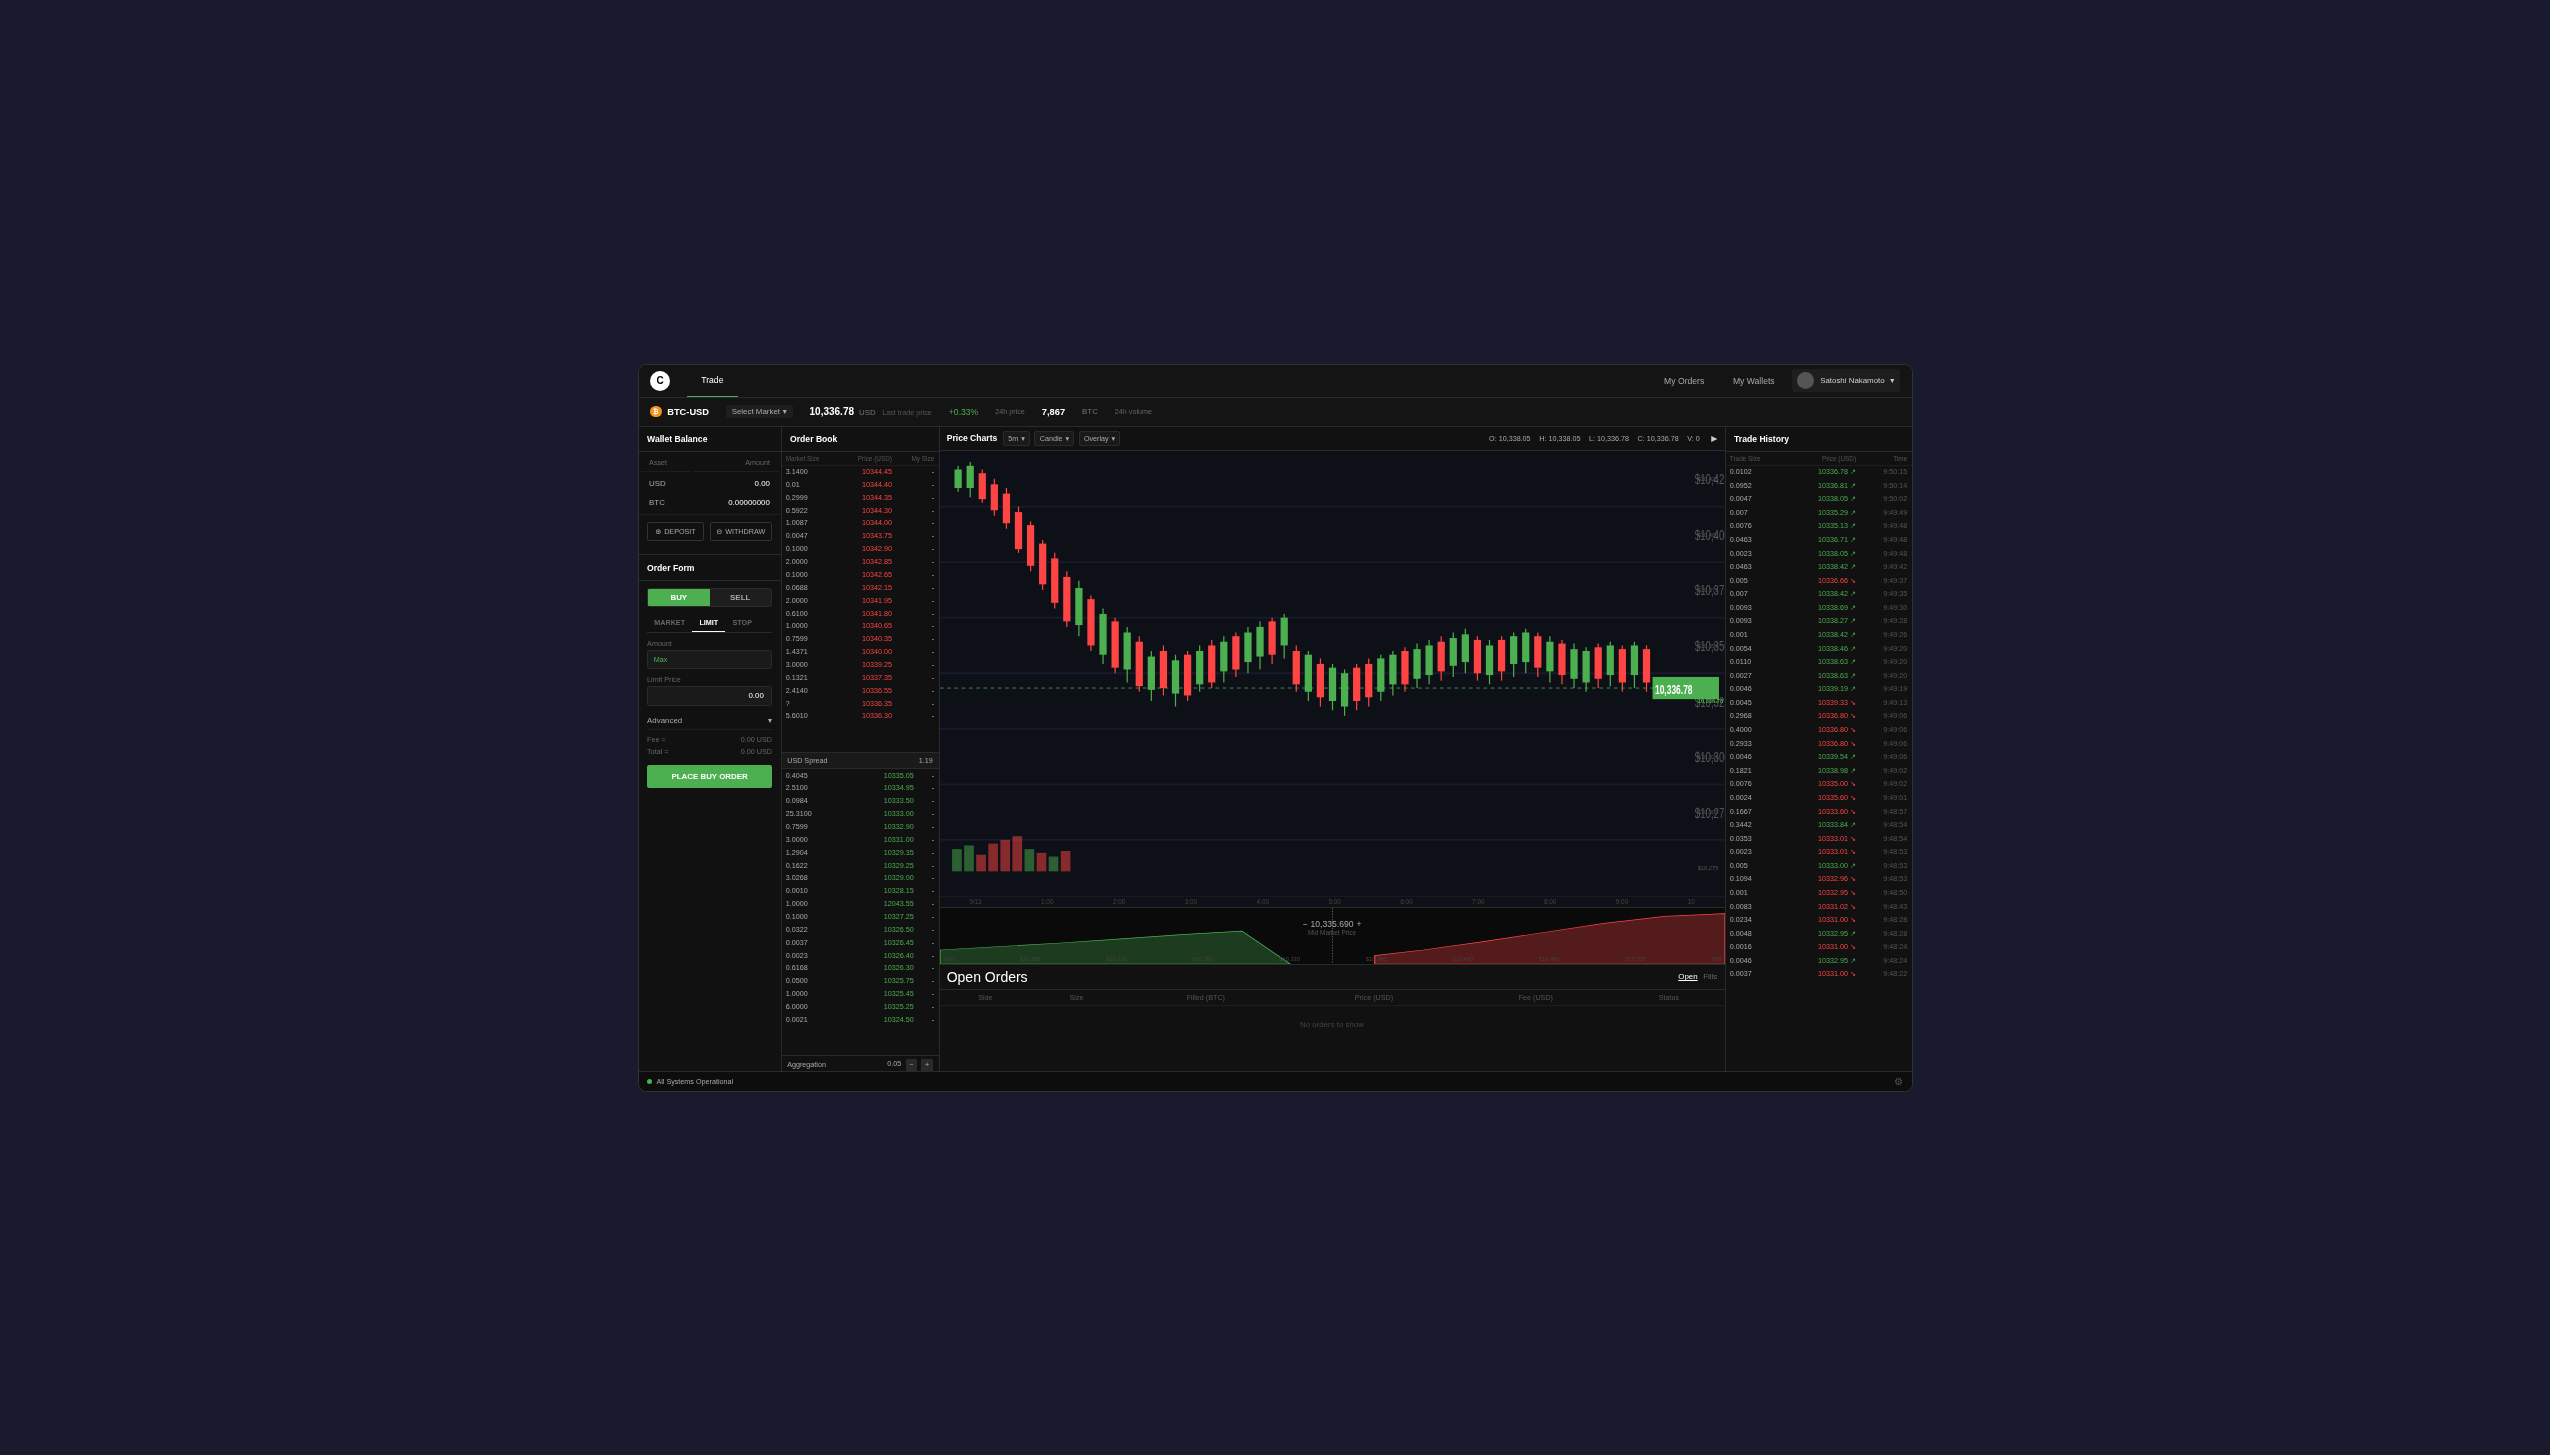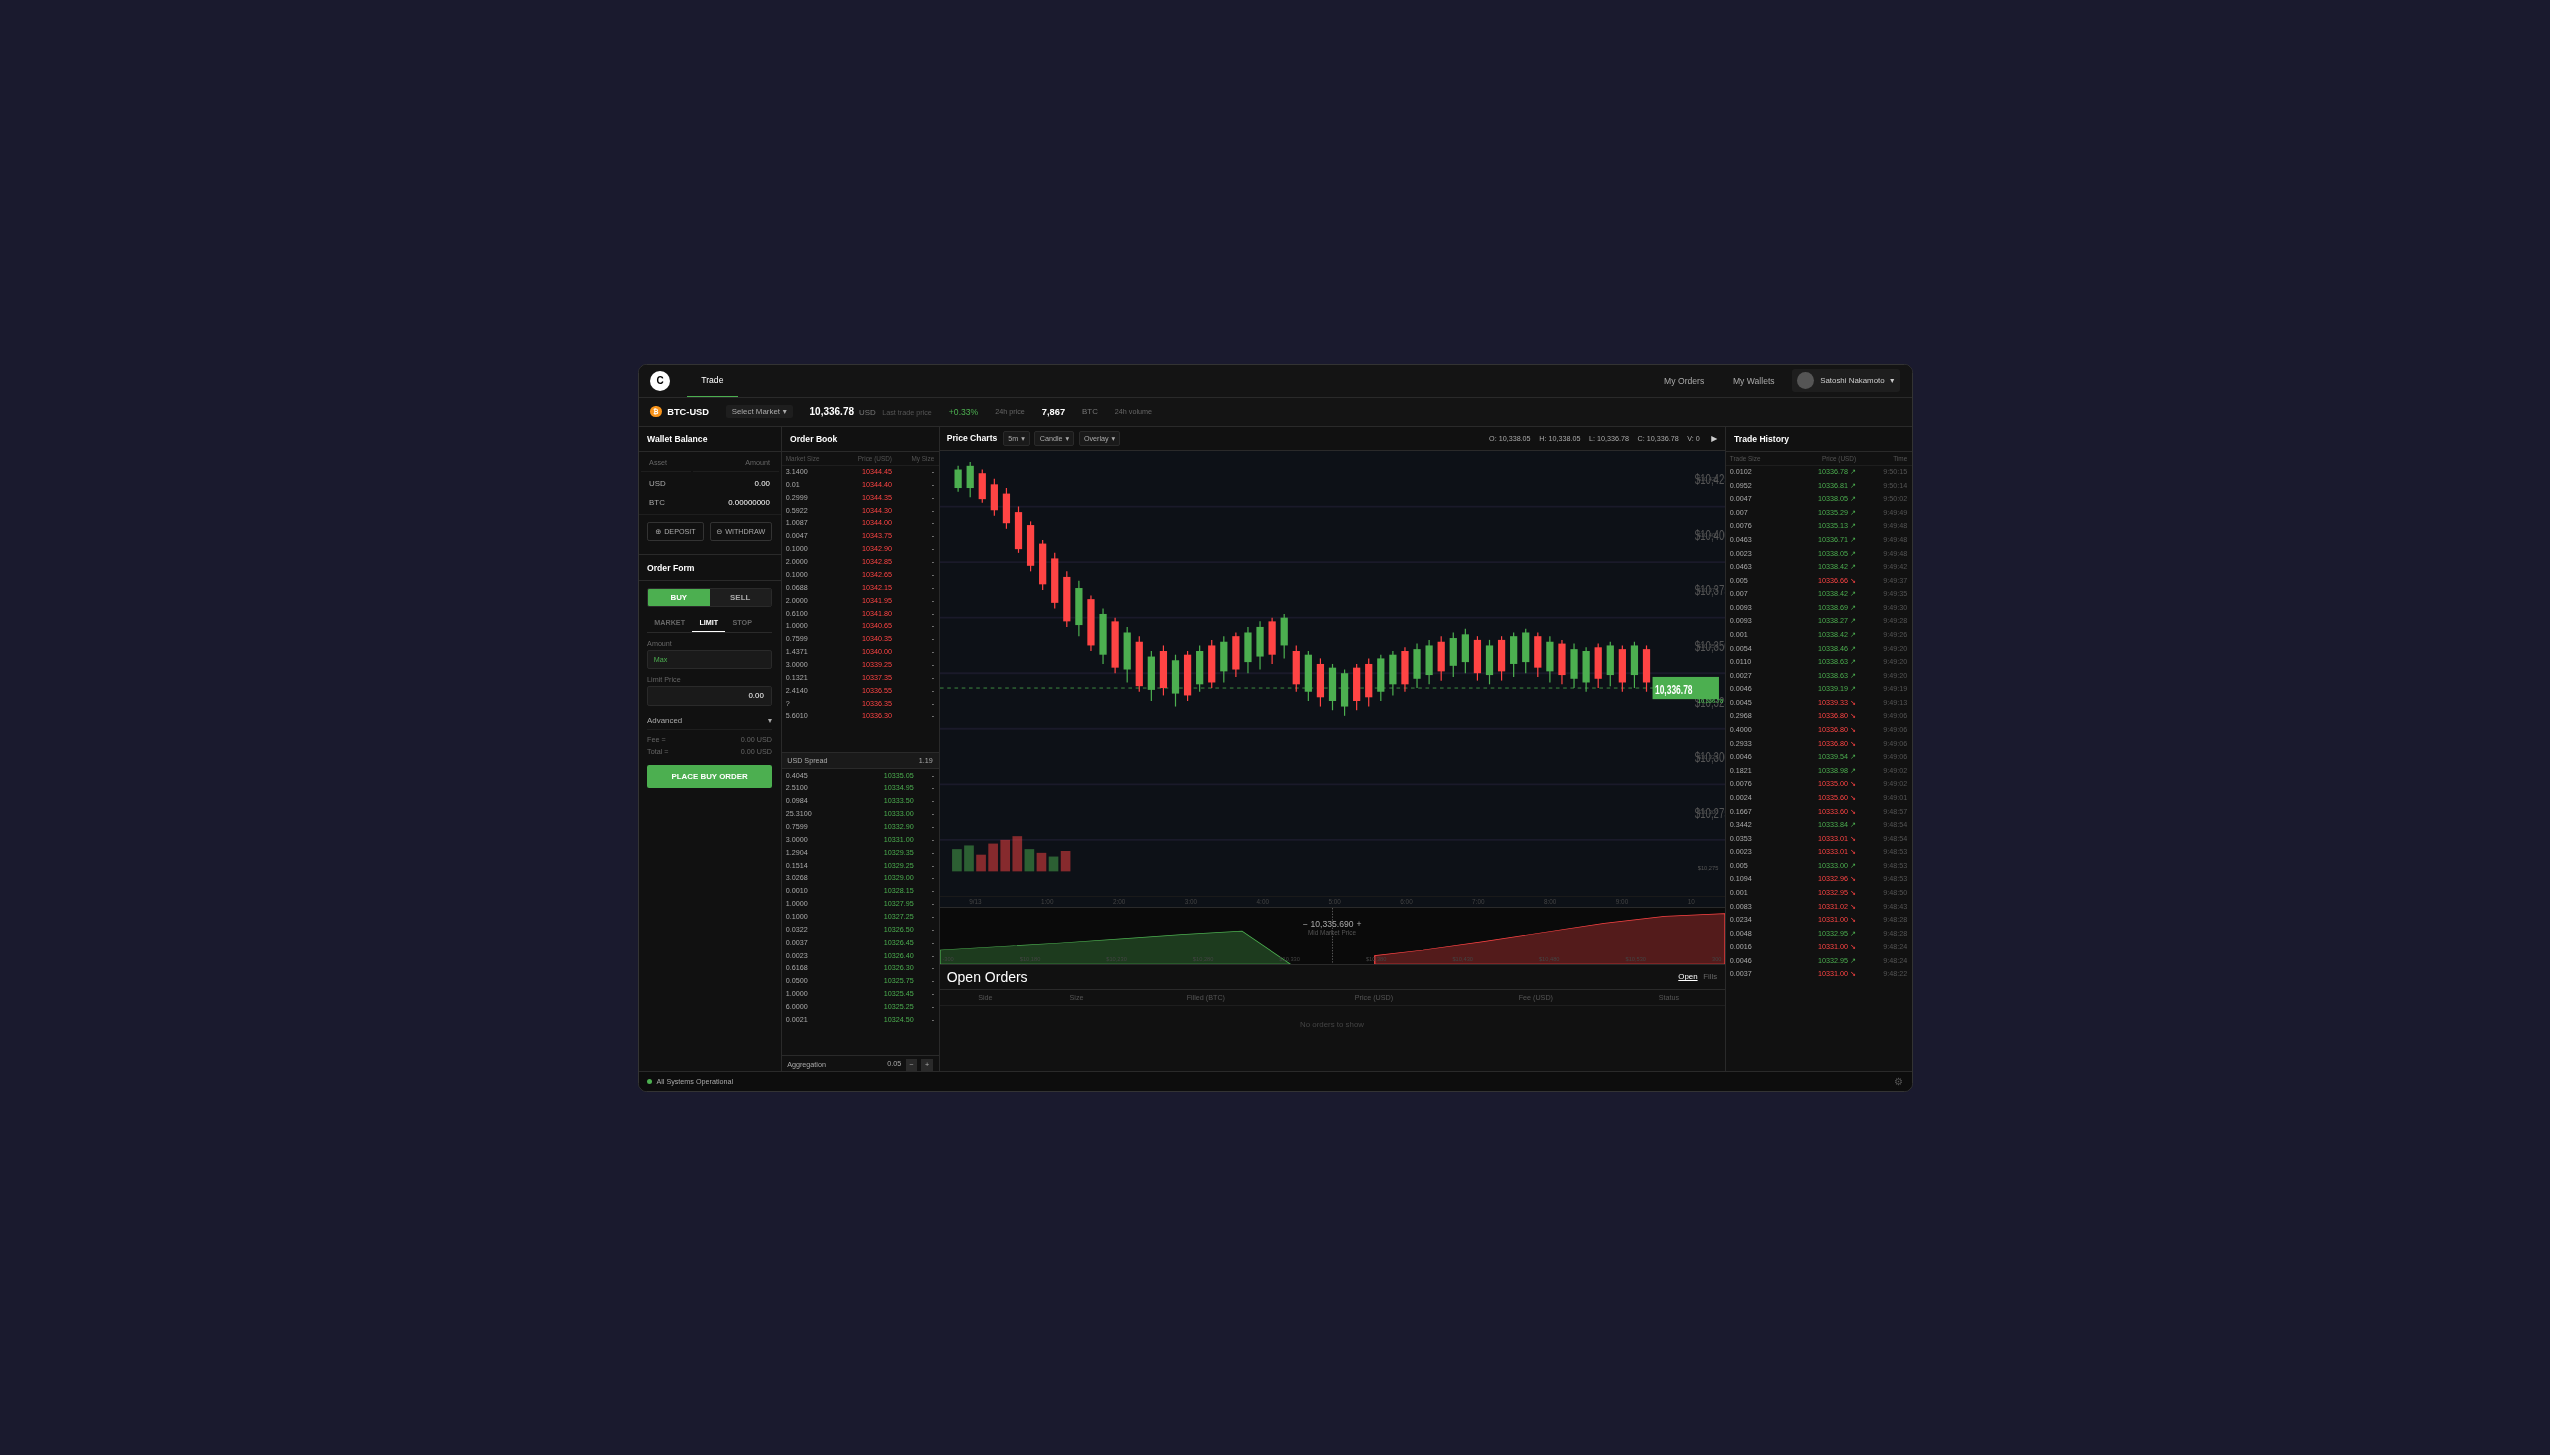--- a/index.html
+++ b/index.html
@@ -859,37 +859,37 @@
     <td>3.0000</td>
     <td class="ob-bid">10331.00</td>
     <td>-</td>
   </tr>
               <tr class="ob-row">
     <td>1.2904</td>
     <td class="ob-bid">10329.35</td>
     <td>-</td>
   </tr>
               <tr class="ob-row">
-    <td>0.1514</td>
+    <td>0.1622</td>
     <td class="ob-bid">10329.25</td>
     <td>-</td>
   </tr>
               <tr class="ob-row">
     <td>3.0268</td>
     <td class="ob-bid">10329.00</td>
     <td>-</td>
   </tr>
               <tr class="ob-row">
     <td>0.0010</td>
     <td class="ob-bid">10328.15</td>
     <td>-</td>
   </tr>
               <tr class="ob-row">
     <td>1.0000</td>
-    <td class="ob-bid">10327.95</td>
+    <td class="ob-bid">12043.55</td>
     <td>-</td>
   </tr>
               <tr class="ob-row">
     <td>0.1000</td>
     <td class="ob-bid">10327.25</td>
     <td>-</td>
   </tr>
               <tr class="ob-row">
     <td>0.0322</td>
     <td class="ob-bid">10326.50</td>

